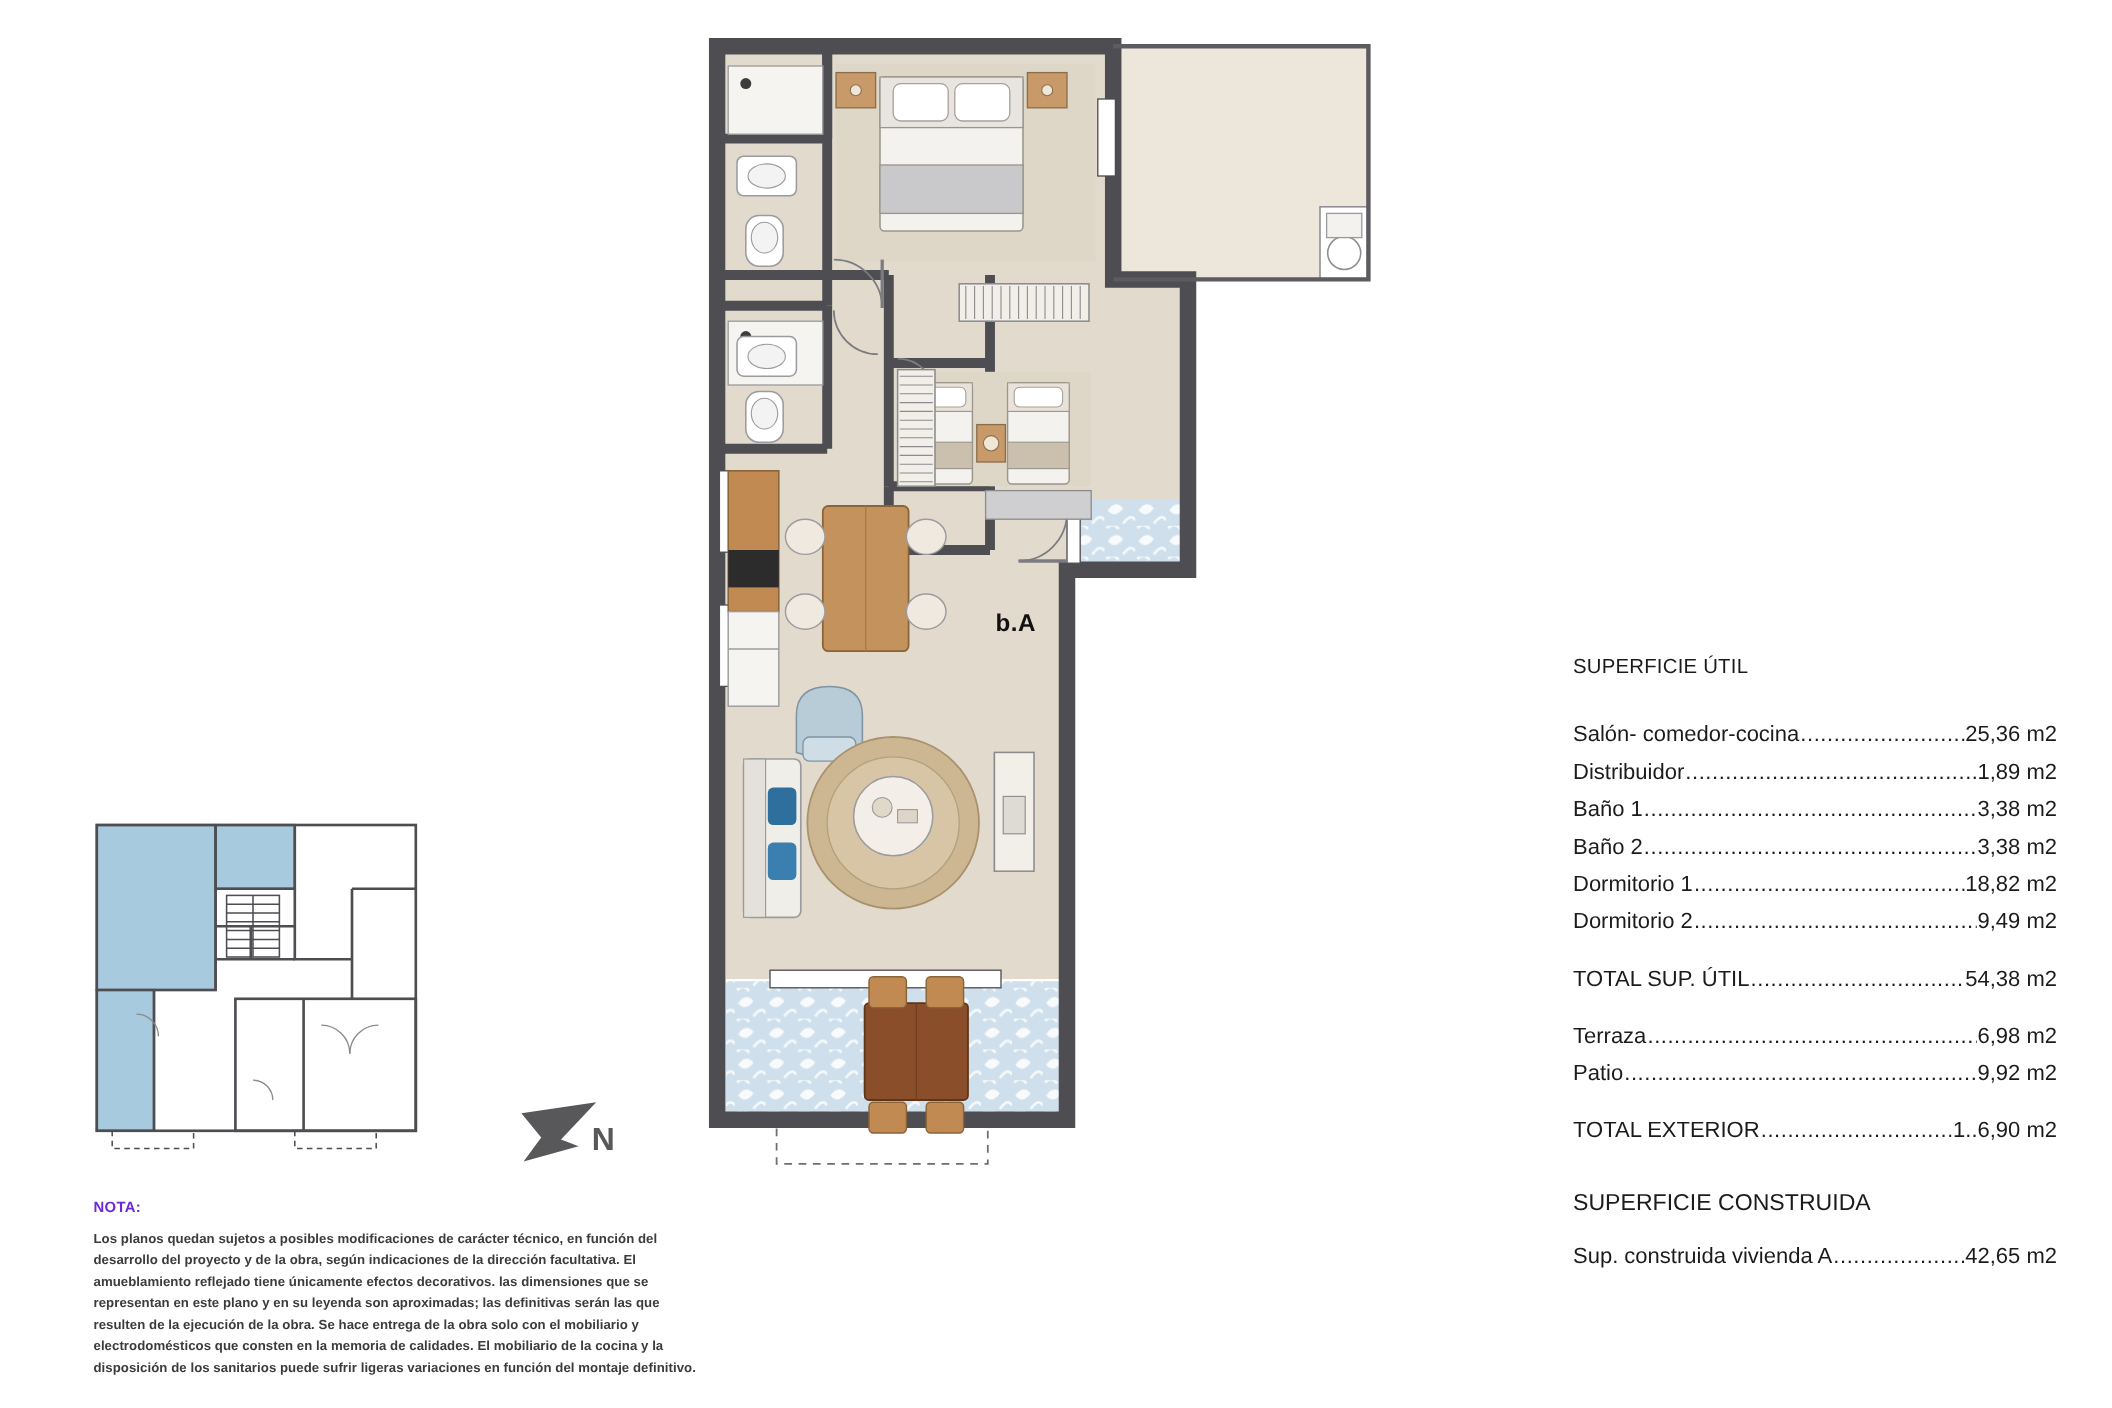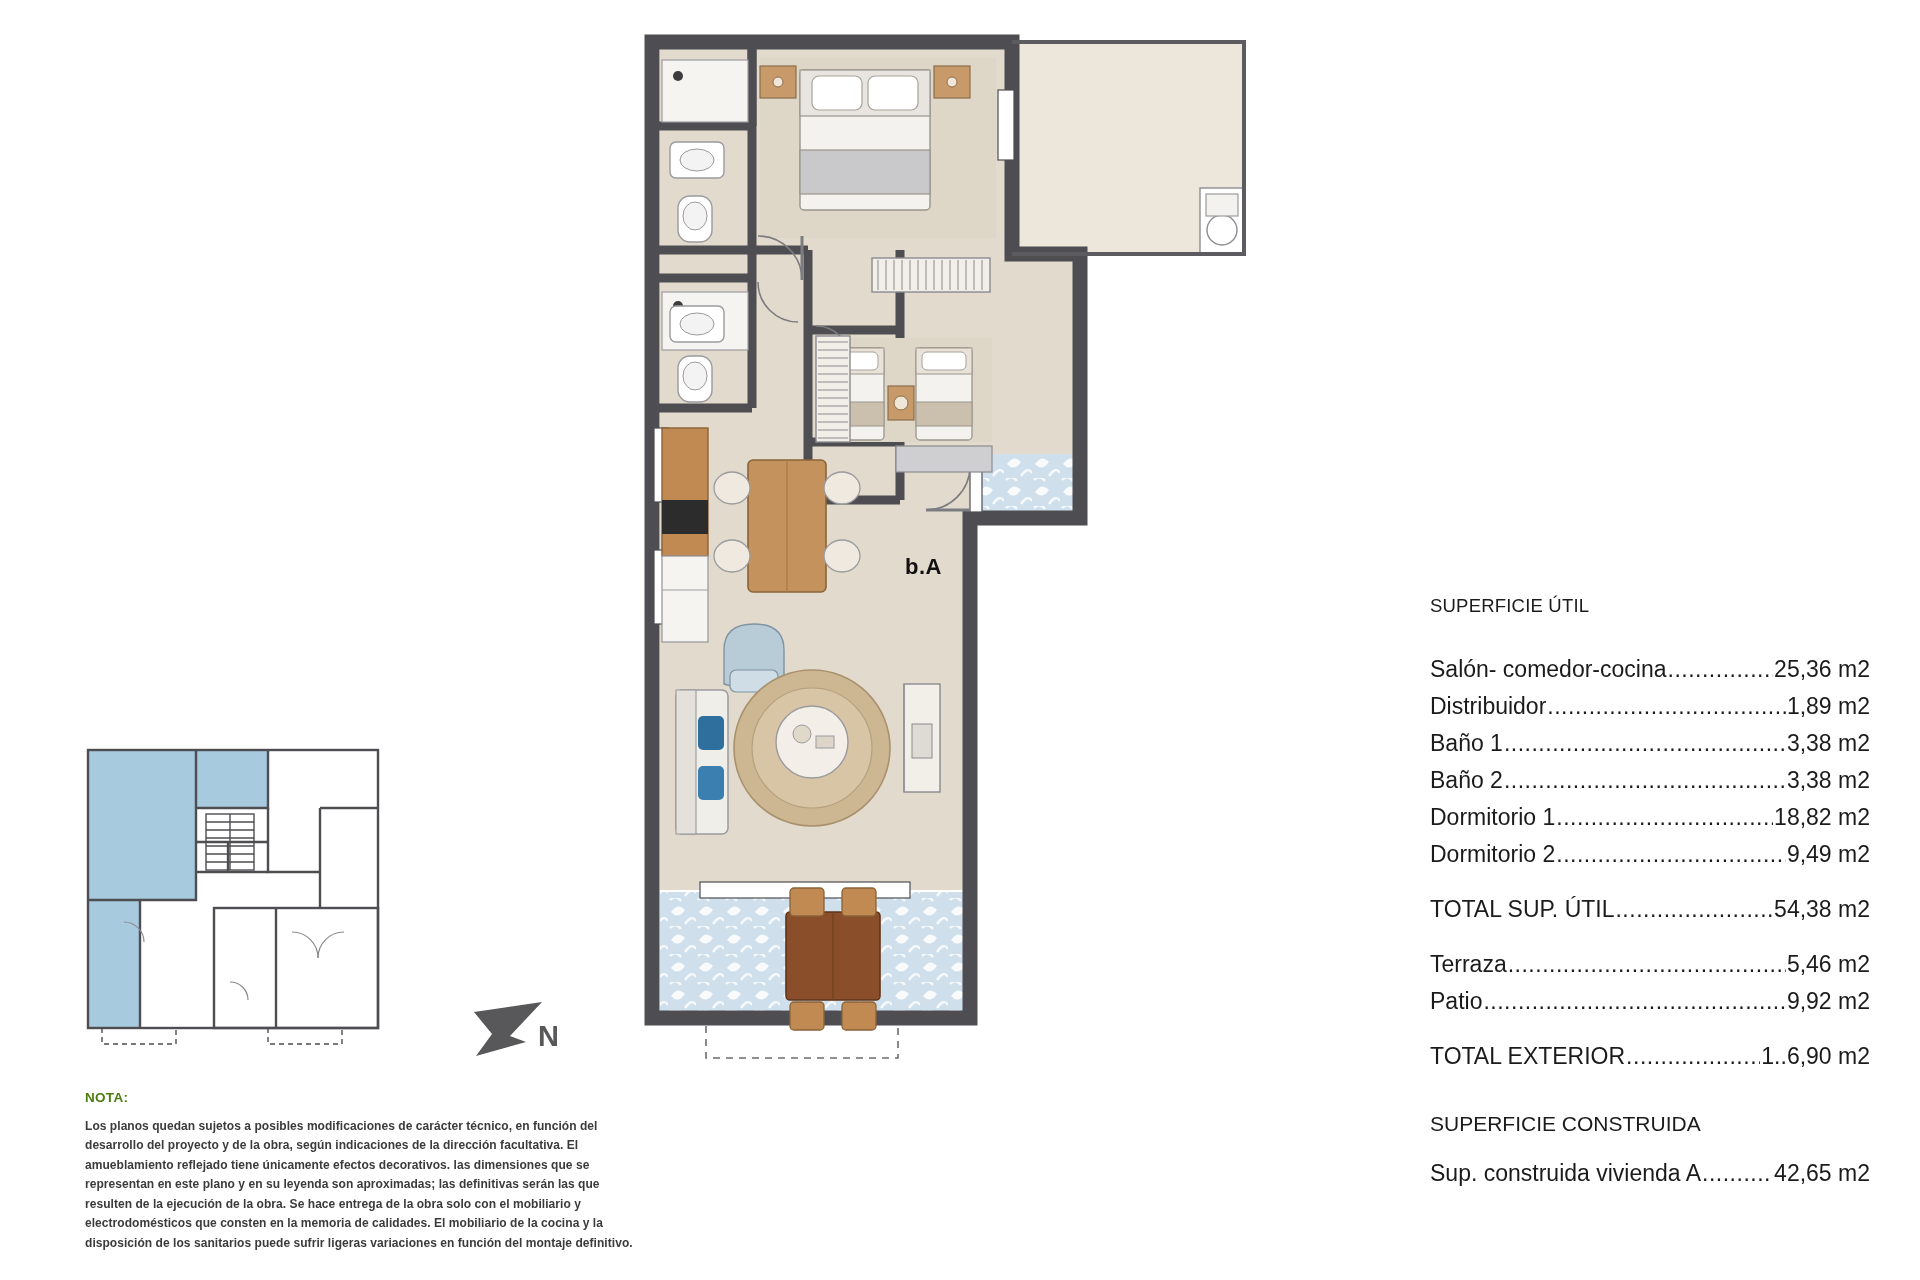--- a/index.html
+++ b/index.html
@@ -46,21 +46,21 @@
   
   .note {
     position: absolute;
     left: 85px;
     top: 1090px;
     width: 560px;
   }
   .note-title {
     font-size: 13.5px;
     font-weight: bold;
-    color: #4d7c0f;
+    color: #6d28d9;
     margin-bottom: 12px;
     letter-spacing: 0.3px;
   }
   .note-body {
     font-size: 12px;
     line-height: 1.62;
     color: #3b3b3b;
     font-weight: bold;
     letter-spacing: 0.05px;
   }
@@ -102,21 +102,21 @@
   .legend-title b { font-weight: bold; }
   .legend-sub {
     font-size: 18.5px;
     color: #1b1b1b;
     letter-spacing: 0.2px;
     margin-bottom: 41px;
   }
   .legend-row {
     display: flex;
     align-items: center;
-    font-size: 23px;
+    font-size: 20px;
     color: #1b1b1b;
     line-height: 1.0;
     margin-bottom: 14px;
     white-space: nowrap;
   }
   .legend-row .lbl { flex: 0 0 auto; }
   .legend-row .dots {
     flex: 1 1 auto;
     overflow: hidden;
     white-space: nowrap;
@@ -427,21 +427,21 @@
     <span class="lbl">TOTAL SUP. ÚTIL</span>
     <span class="dots">..................................................................</span>
     <span class="val">54,38 m2</span>
   </div>
 
   <div class="legend-gap"></div>
 
   <div class="legend-row">
     <span class="lbl">Terraza</span>
     <span class="dots">..................................................................</span>
-    <span class="val">5,46 m2</span>
+    <span class="val">6,98 m2</span>
   </div>
   <div class="legend-row">
     <span class="lbl">Patio</span>
     <span class="dots">..................................................................</span>
     <span class="val">9,92 m2</span>
   </div>
 
   <div class="legend-gap"></div>
 
   <div class="legend-row">

